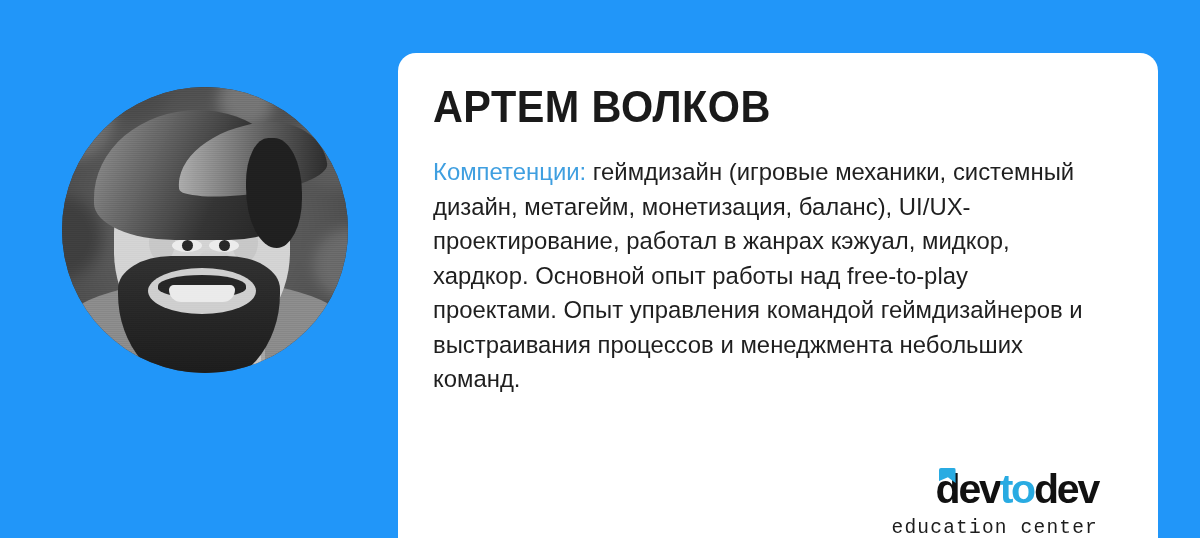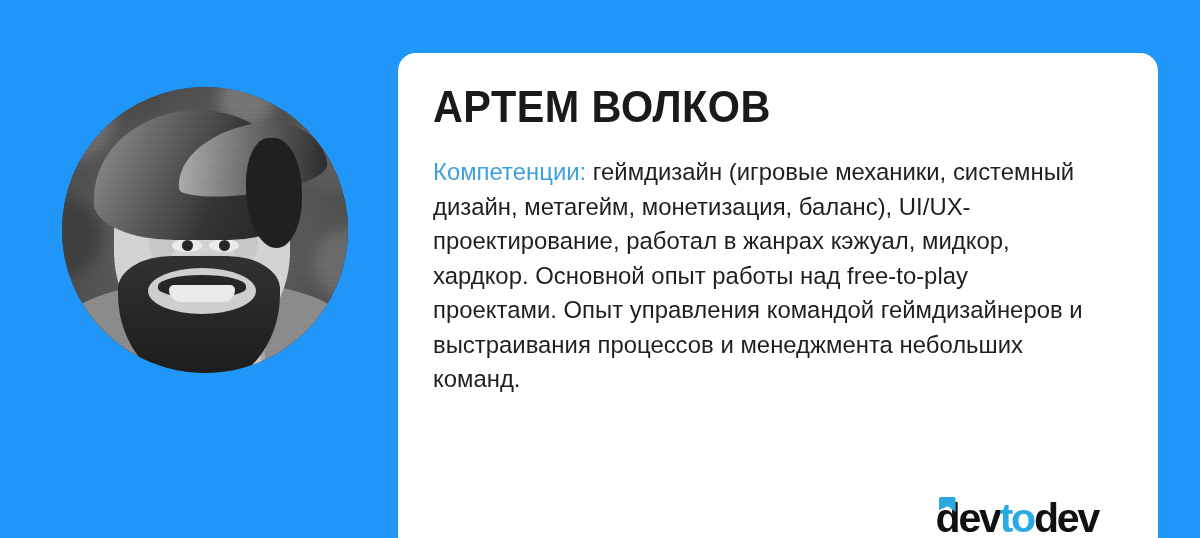--- a/index.html
+++ b/index.html
@@ -346,18 +346,19 @@
 
   <div id="card">
     <div id="card-inner">
 
       <h1 id="person-name">АРТЕМ ВОЛКОВ</h1>
 
       <p id="bio"><span class="label">Компетенции:</span><span> геймдизайн (игровые механики, системный дизайн, метагейм, монетизация, баланс), UI/UX-проектирование, работал в жанрах кэжуал, мидкор, хардкор. Основной опыт работы над free-to-play проектами. Опыт управления командой геймдизайнеров и выстраивания процессов и менеджмента небольших команд.</span></p>
 
       <div id="logo">
         <div id="logo-word"><span id="logo-flag"></span><span>dev</span><span class="to">to</span><span>dev</span></div>
+        <div id="logo-sub">education center</div>
       </div>
 
     </div>
   </div>
 
 </div>
 
 </body></html>

